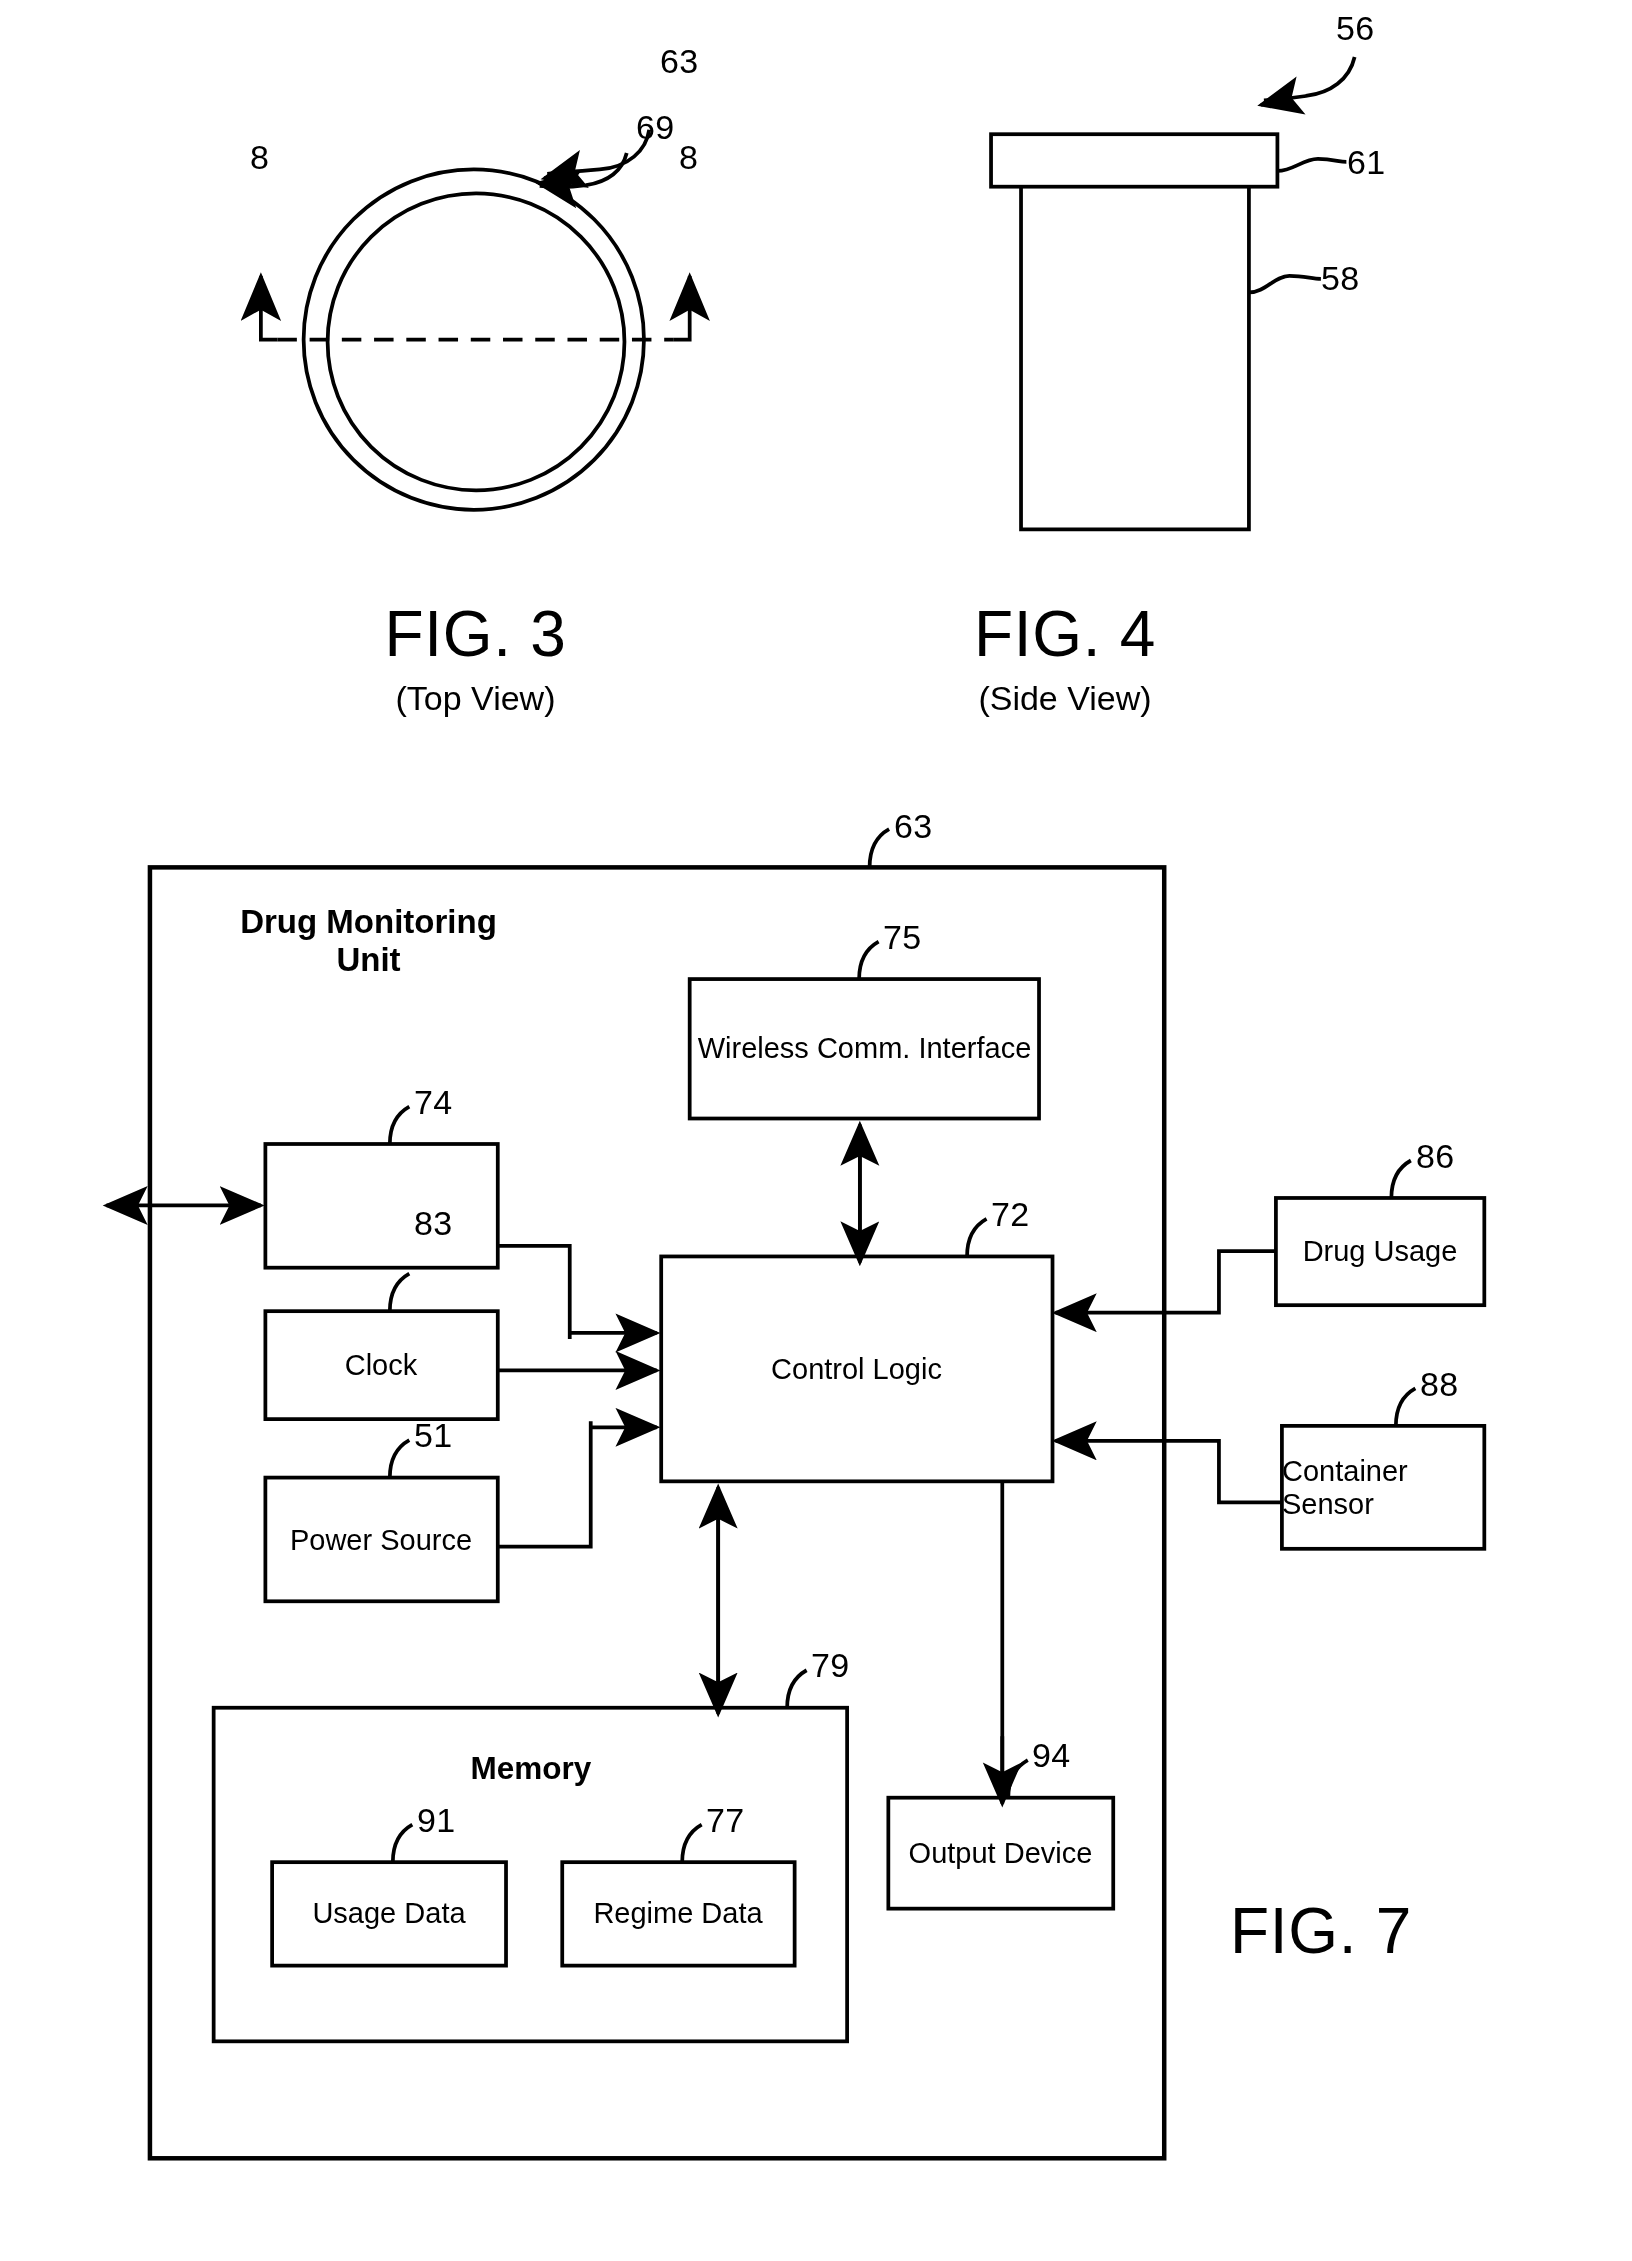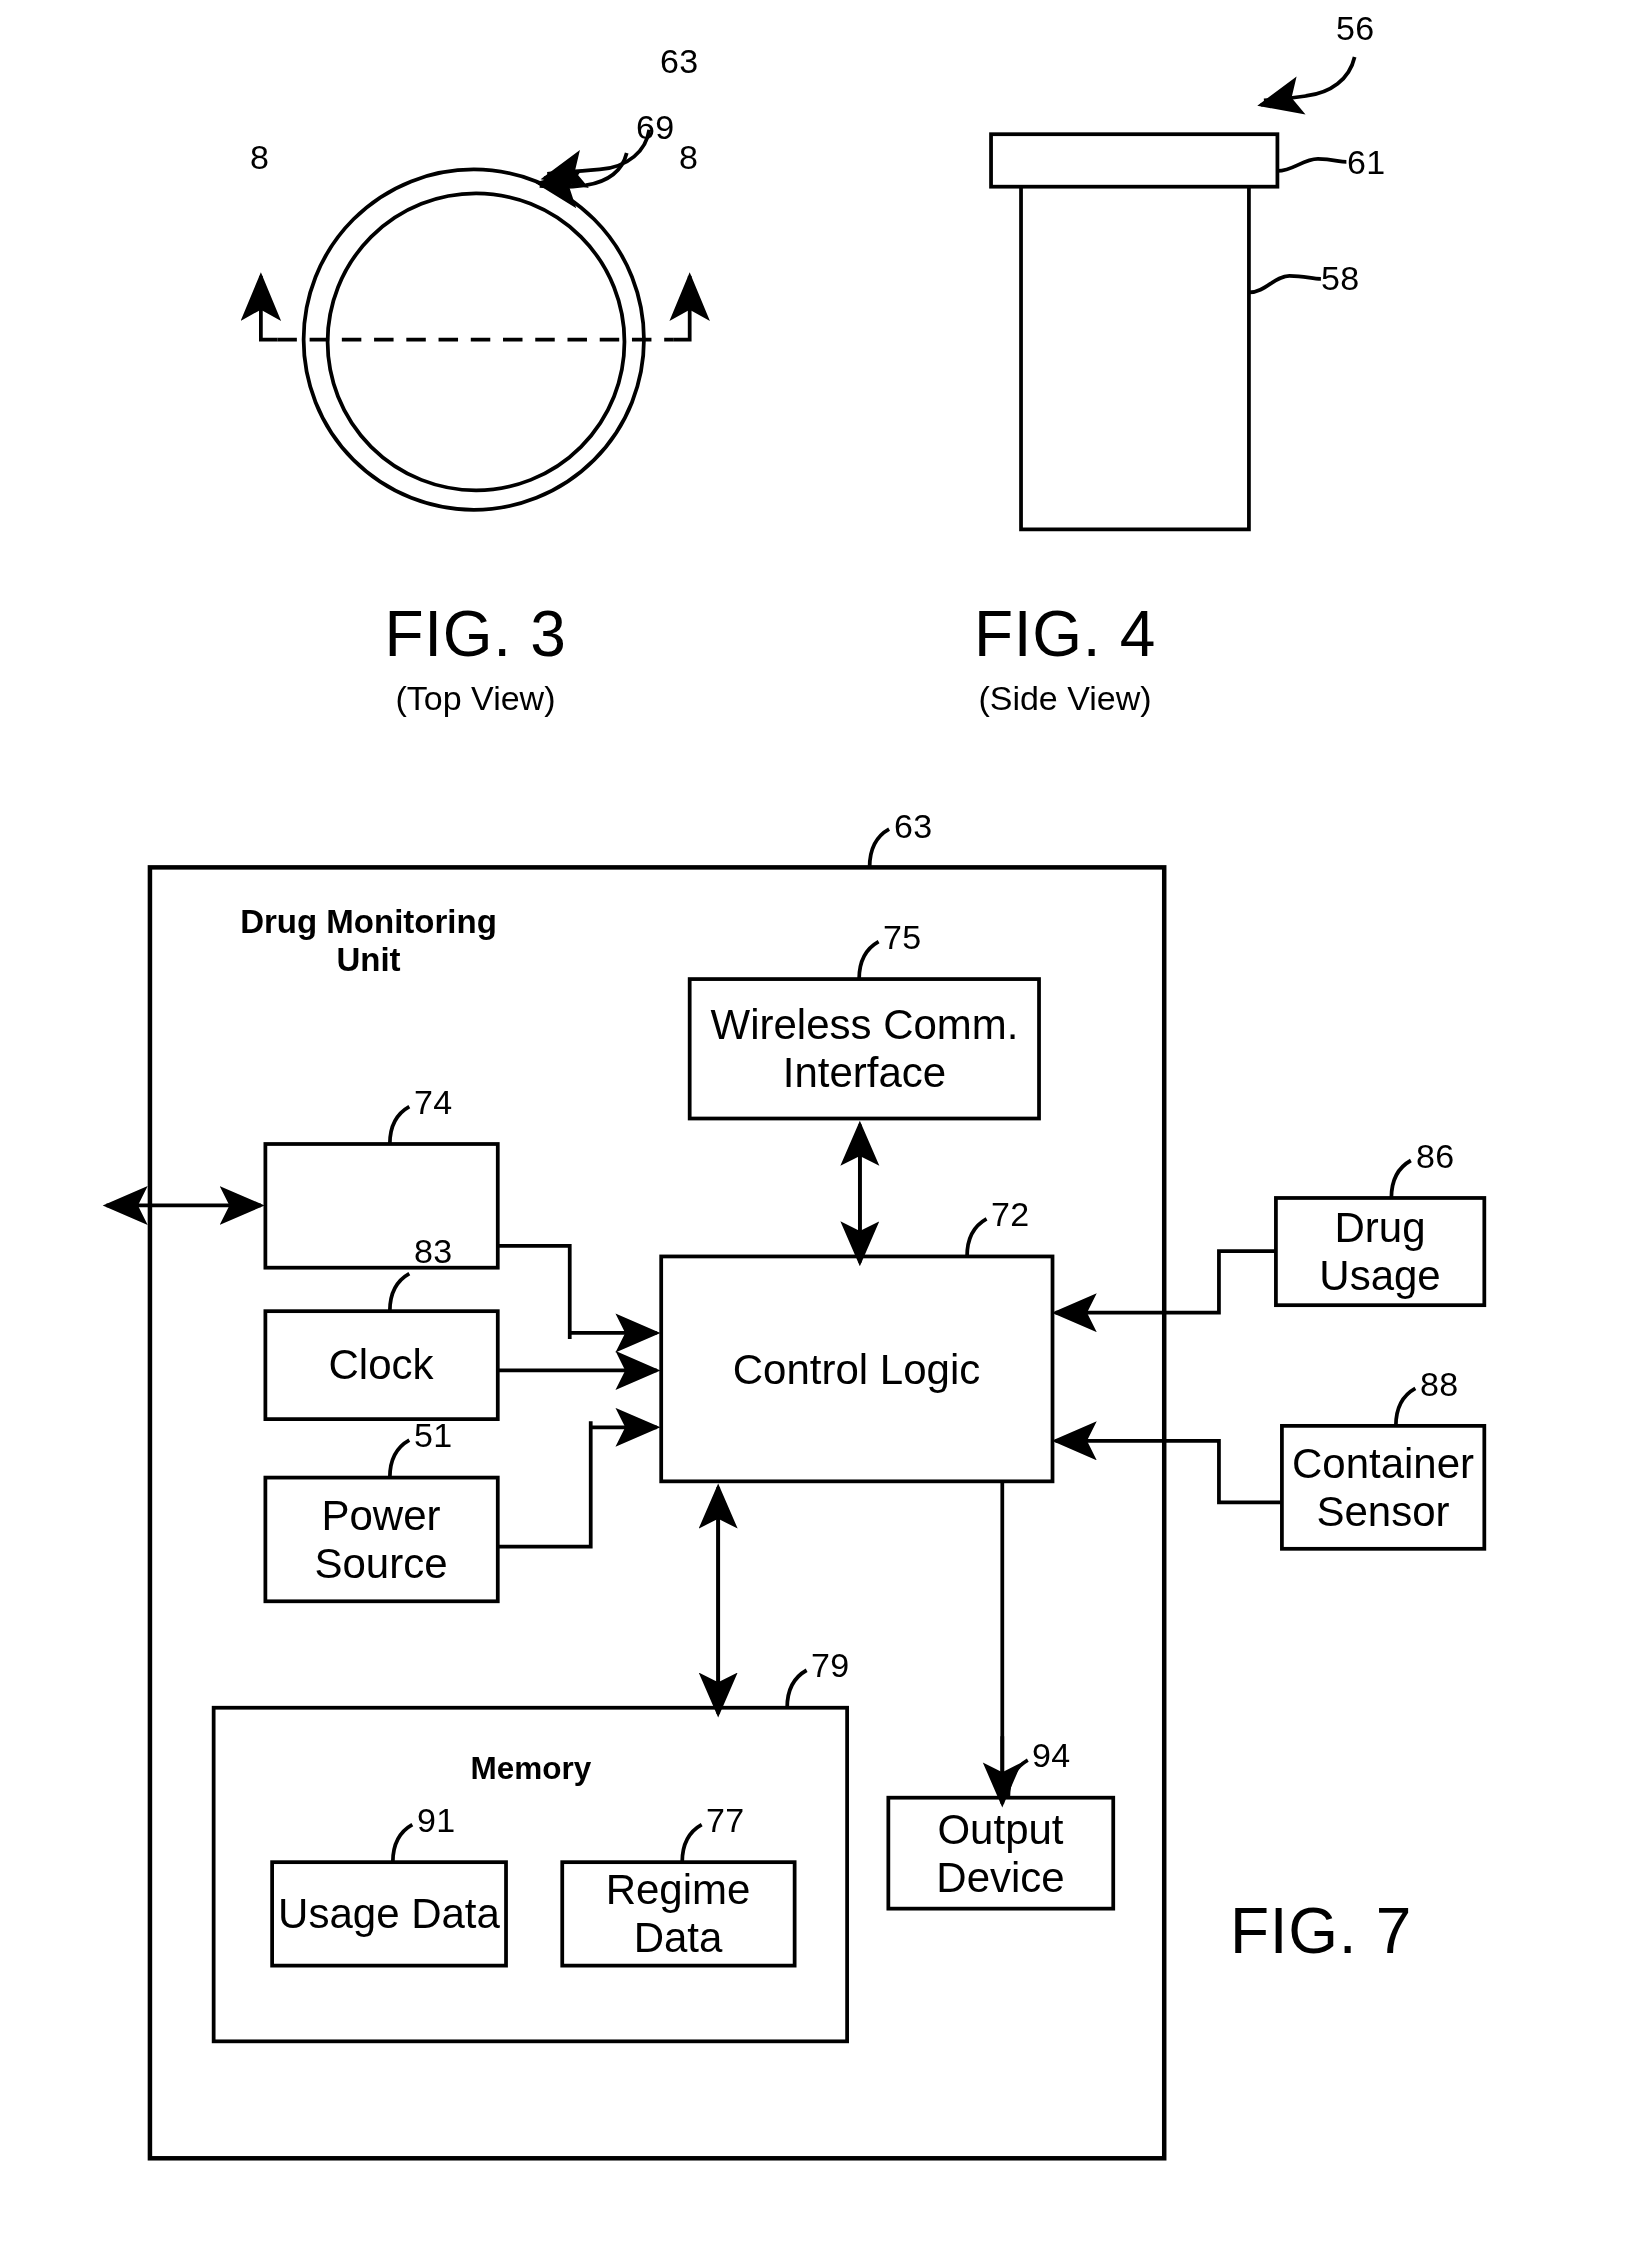--- a/index.html
+++ b/index.html
@@ -4,21 +4,21 @@
 <style>
   html,body{margin:0;padding:0;background:#ffffff;}
   body{width:1632px;height:2261px;position:relative;overflow:hidden;
        font-family:"Liberation Sans","DejaVu Sans",sans-serif;color:#000;}
   .stage{position:absolute;left:0;top:0;width:1632px;height:2261px;margin-top:12px;}
   svg.layer{position:absolute;left:0;top:0;width:1632px;height:2261px;pointer-events:none;}
   .ref{position:absolute;font-size:34px;font-weight:400;letter-spacing:0.4px;}
   .figcap{position:absolute;font-size:64px;letter-spacing:0.7px;}
   .figsub{position:absolute;font-size:34px;}
   .boxlabel{position:absolute;display:flex;align-items:center;justify-content:center;
-            text-align:center;font-size:42px;}
+            text-align:left;font-size:29px;}
   .plainlabel{position:absolute;text-align:center;font-size:31.5px;font-weight:bold;}
   .markEight{position:absolute;font-size:34px;}
 </style>
 </head>
 <body>
 
 <div class="stage">
 
   <svg class="layer" viewBox="0 0 2177 3016">
     <defs>
@@ -174,21 +174,21 @@
 Unit</div>
   <span class="ref" style="left:894px;top:795px;">63</span>
 
   <div class="boxlabel" style="left:690px;top:967px;width:349px;height:139px;">Wireless Comm.
 Interface</div>
   <span class="ref" style="left:883px;top:906px;">75</span>
 
   <span class="ref" style="left:414px;top:1071px;">74</span>
 
   <div class="boxlabel" style="left:265px;top:1299px;width:232px;height:108px;">Clock</div>
-  <span class="ref" style="left:414px;top:1220px;">83</span>
+  <span class="ref" style="left:414px;top:1192px;">83</span>
 
   <div class="boxlabel" style="left:265px;top:1466px;width:232px;height:124px;">Power
 Source</div>
   <span class="ref" style="left:414px;top:1404px;">51</span>
 
   <div class="boxlabel" style="left:661px;top:1245px;width:391px;height:225px;">Control
 Logic</div>
   <span class="ref" style="left:991px;top:1183px;">72</span>
 
   <div class="boxlabel" style="left:1276px;top:1186px;width:208px;height:107px;">Drug

